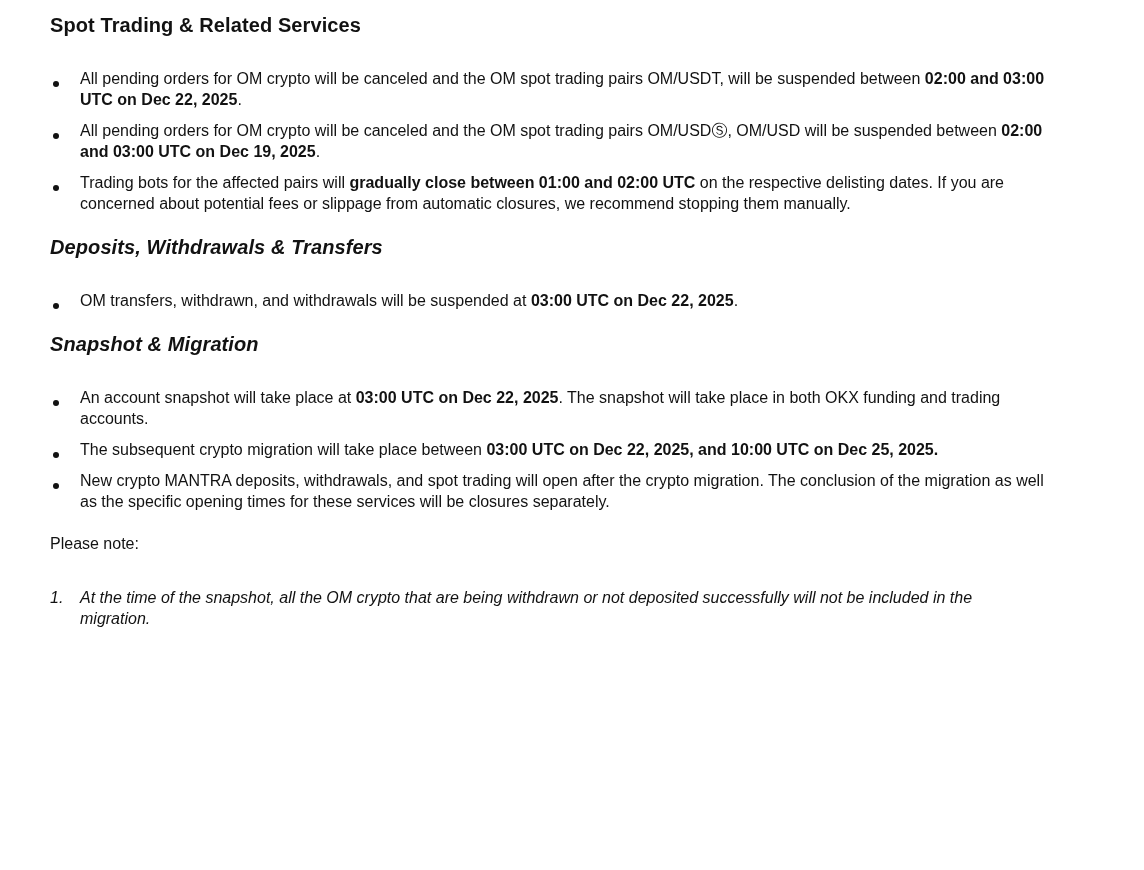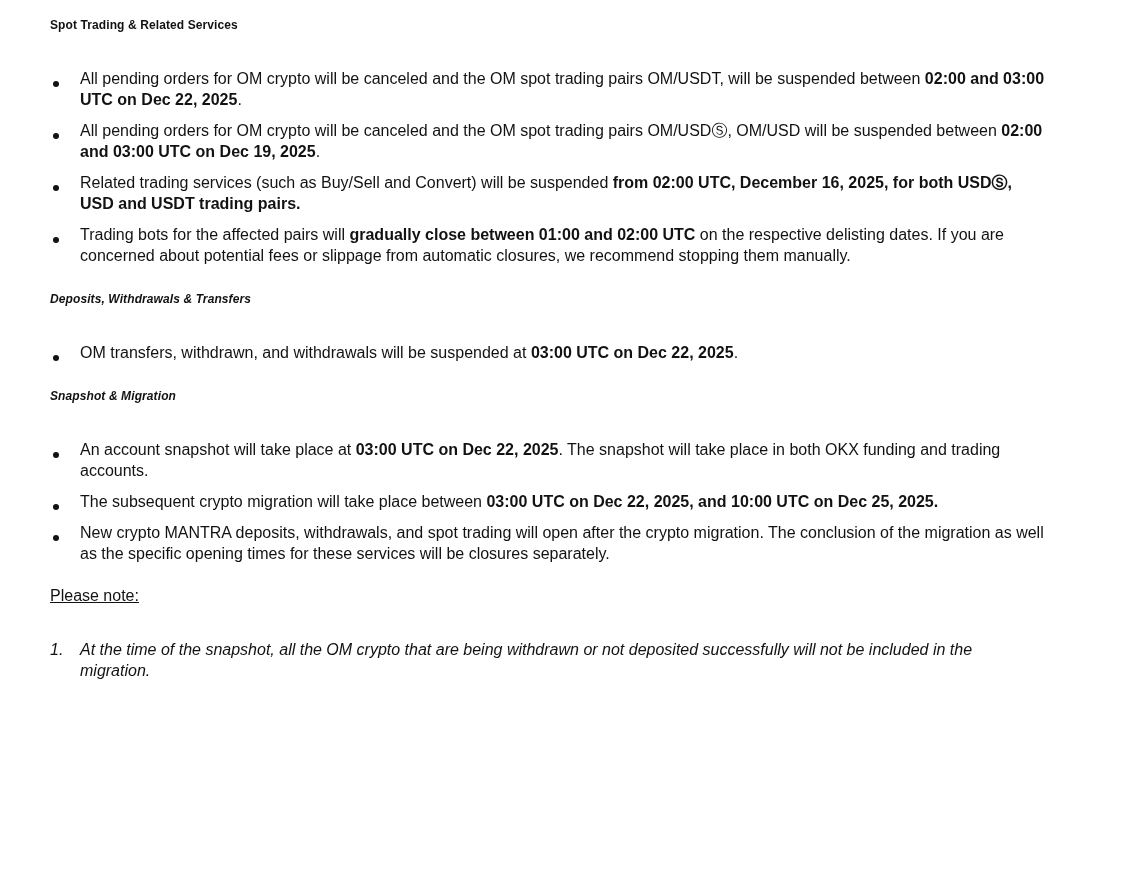--- a/index.html
+++ b/index.html
@@ -9,21 +9,21 @@
     height: 870px;
     overflow: hidden;
     font-family: "Liberation Sans", "DejaVu Sans", sans-serif;
     color: #121212;
     font-size: 16px;
   }
   .doc {
     padding: 14px 98px 0 50px;
   }
   .h {
-    font-size: 12px;
+    font-size: 20px;
     font-weight: 700;
     line-height: 22px;
     letter-spacing: 0.1px;
   }
   .h + ul, .h + ol { margin-top: 32px; }
   ul + .h, ol + .h, p + ol { margin-top: 22px; font-style: italic; }
   ul.bullets, ol.notes {
     list-style: none;
     margin-bottom: 0;
   }
@@ -47,35 +47,33 @@
   ol.notes li::before {
     counter-increment: note;
     content: counter(note) ".";
     position: absolute;
     left: 0;
     top: 0;
   }
   .note-label {
     margin-top: 16px;
     line-height: 31px;
-    text-decoration: underline;
   }
   .b { font-weight: 700; }
 </style>
 </head>
 <body>
 
 <main class="doc">
 
   <h3 class="h">Spot Trading &amp; Related Services</h3>
 
   <ul class="bullets">
       <li><span>All pending orders for OM crypto will be canceled and the OM spot trading pairs OM/USDT, will be suspended between </span><span class="b">02:00 and 03:00 UTC on Dec 22, 2025</span><span>.</span></li>
       <li><span>All pending orders for OM crypto will be canceled and the OM spot trading pairs OM/USDⓈ, OM/USD will be suspended between </span><span class="b">02:00 and 03:00 UTC on Dec 19, 2025</span><span>.</span></li>
-      <li><span>Related trading services (such as Buy/Sell and Convert) will be suspended </span><span class="b">from 02:00 UTC, December 16, 2025, for both USDⓈ, USD and USDT trading pairs.</span></li>
       <li><span>Trading bots for the affected pairs will </span><span class="b">gradually close between 01:00 and 02:00 UTC</span><span> on the respective delisting dates. If you are concerned about potential fees or slippage from automatic closures, we recommend stopping them manually.</span></li>
     </ul>
 
   <h3 class="h">Deposits, Withdrawals &amp; Transfers</h3>
 
   <ul class="bullets">
       <li><span>OM transfers, withdrawn, and withdrawals will be suspended at </span><span class="b">03:00 UTC on Dec 22, 2025</span><span>.</span></li>
     </ul>
 
   <h3 class="h">Snapshot &amp; Migration</h3>

